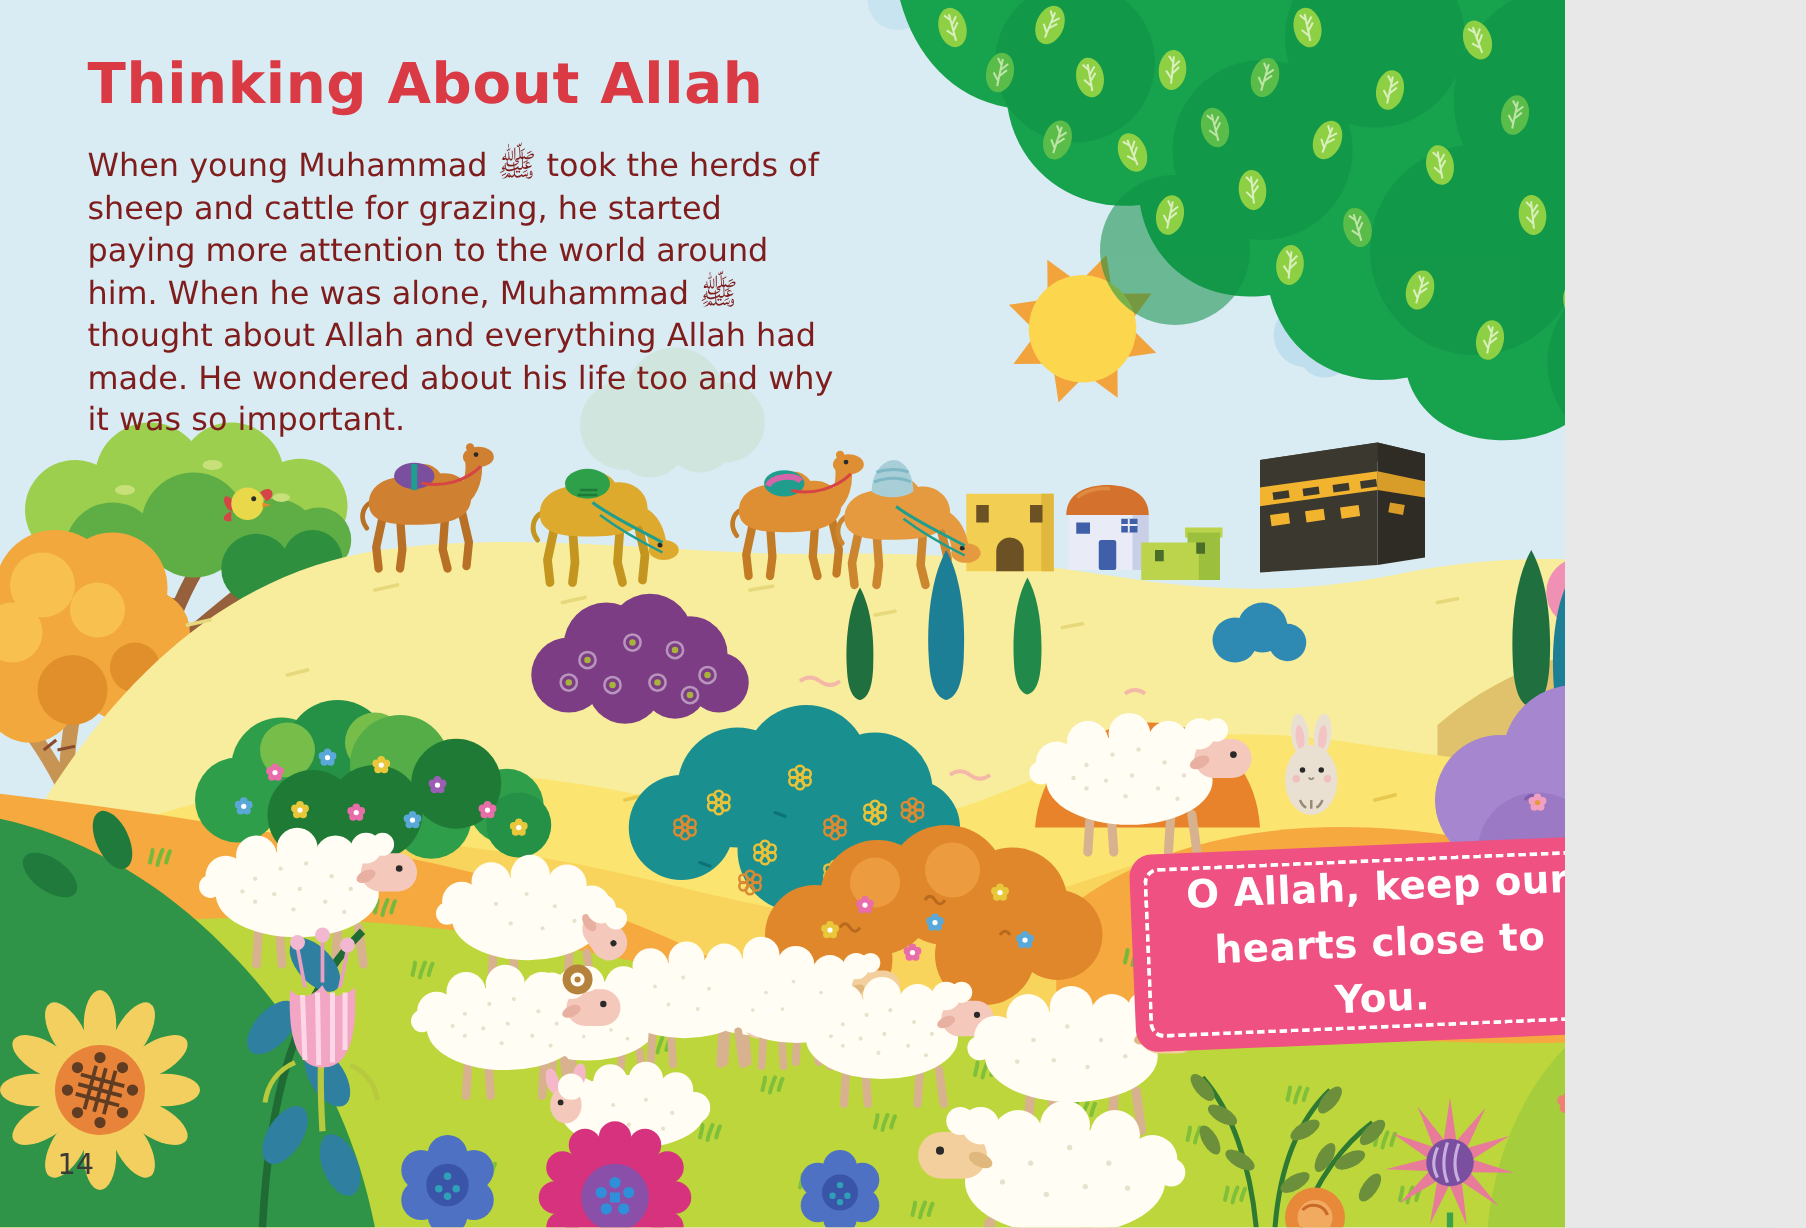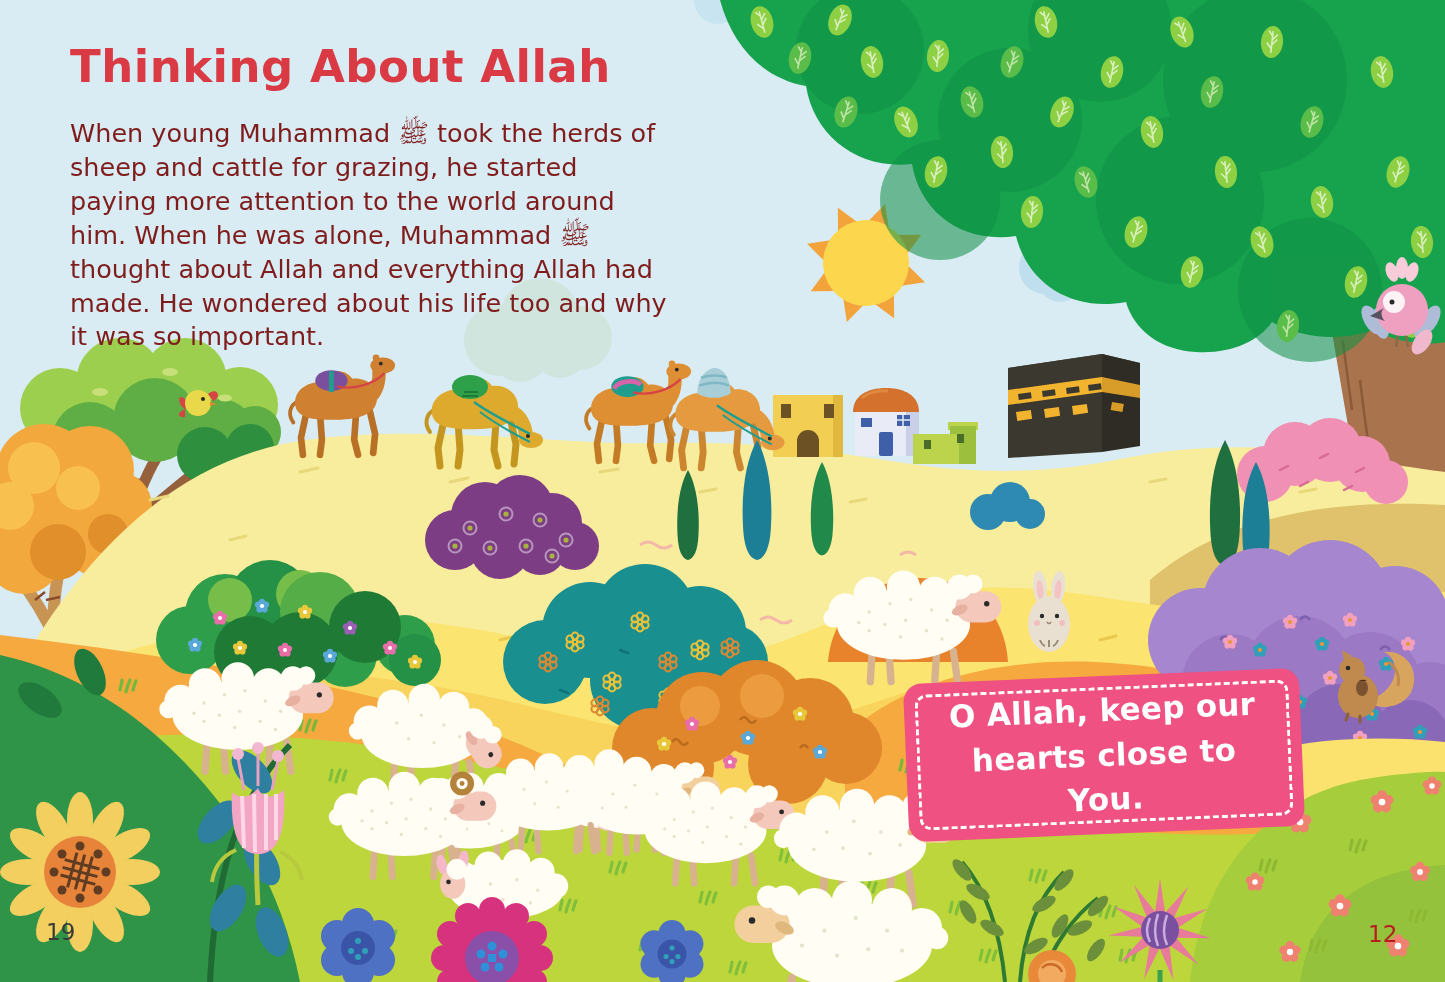--- a/index.html
+++ b/index.html
@@ -1,16 +1,16 @@
 <!DOCTYPE html>
 <html><head>
 <meta charset="utf-8">
 <style>
   html,body{margin:0;padding:0;background:#e8e8e8;}
-  .spread{position:relative;width:1445px;height:982px;overflow:hidden;background:#d9ebf3;
+  .spread{position:relative;width:1252px;height:982px;overflow:hidden;background:#d9ebf3;
           font-family:"DejaVu Sans","Liberation Sans",sans-serif;}
   svg.scene{position:absolute;left:0;top:0;width:1445px;height:982px;display:block;}
   .title{position:absolute;left:70px;top:40px;margin:0;font-size:45px;font-weight:800;
          color:#d93a44;letter-spacing:.5px;}
   .story{position:absolute;left:70px;top:117px;width:600px;margin:0;font-size:25.5px;
          line-height:1.33;color:#7f1d1d;}
   .banner{position:absolute;left:906px;top:676px;width:396px;height:158px;background:#ee5182;
           border-radius:18px;transform:rotate(-2.4deg);}
   .banner-inner{position:absolute;inset:11px;border:3px dashed #ffffff;border-radius:12px;
           display:flex;align-items:center;justify-content:center;text-align:center;}
@@ -894,15 +894,15 @@
 
   <h1 class="title">Thinking About Allah</h1>
   <p class="story">When young Muhammad ﷺ took the herds of sheep and cattle for grazing, he started paying more attention to the world around him. When he was alone, Muhammad ﷺ thought about Allah and everything Allah had made. He wondered about his life too and why it was so important.</p>
 
   <div class="banner">
     <div class="banner-inner">
       <span class="banner-text">O Allah, keep our hearts close to You.</span>
     </div>
   </div>
 
-  <span class="pn pn-left">19</span>
+  <span class="pn pn-left">14</span>
   <span class="pn pn-right">12</span>
 </div>
 
 </body></html>

